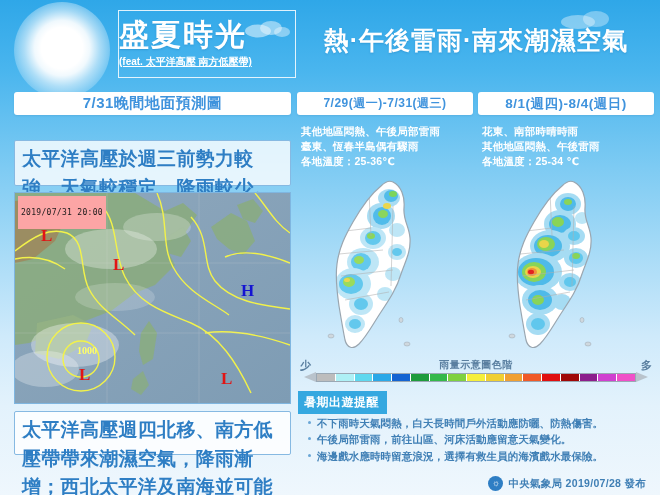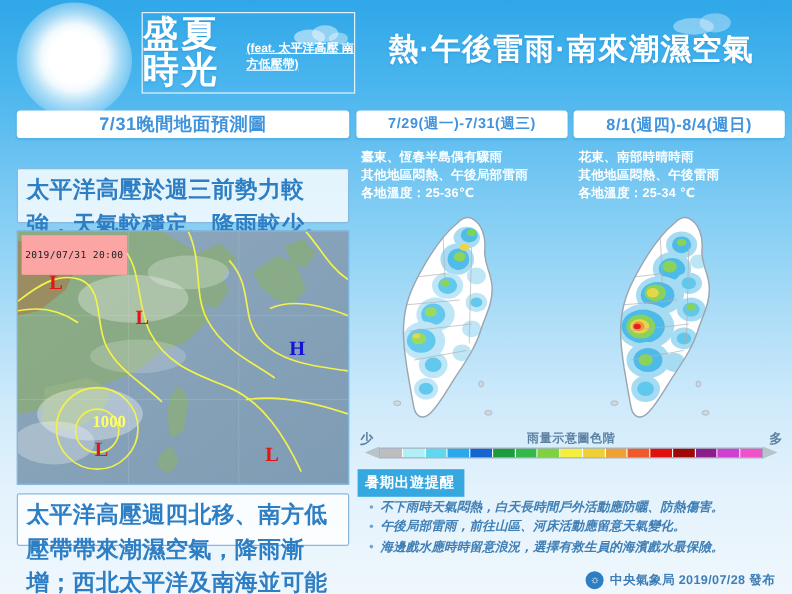--- a/index.html
+++ b/index.html
@@ -17,21 +17,21 @@
     position:absolute;left:14px;top:2px;width:96px;height:96px;
     border-radius:50%;
     background:radial-gradient(circle at 50% 48%,
       #ffffff 0%,#ffffff 30%,rgba(255,255,255,.92) 40%,
       rgba(255,255,255,.55) 55%,rgba(255,255,255,.22) 72%,rgba(255,255,255,0) 85%);
   }
   
   .title-box{
     position:absolute;left:118px;top:10px;width:176px;height:66px;
     border:1px solid rgba(255,255,255,.85);
-    display:flex;flex-direction:row;align-items:center;justify-content:center;
+    display:flex;flex-direction:column;align-items:flex-start;justify-content:center;
   }
   .title-main{
     color:#ffffff;font-size:30px;font-weight:bold;letter-spacing:2px;
     line-height:1;text-shadow:0 1px 2px rgba(0,90,160,.25);
   }
   .title-sub{
     color:#ffffff;font-size:10px;font-weight:bold;margin-top:5px;letter-spacing:0px;text-decoration:underline;
   }
   .title-right{
     position:absolute;left:300px;top:24px;width:352px;
@@ -72,21 +72,21 @@
   }
   .map-ts{
     position:absolute;left:3px;top:3px;background:#fca5a5;color:#1a1a1a;
     font-size:8px;font-weight:normal;padding:12px 3px;letter-spacing:.3px;
     font-family:"DejaVu Sans Mono","Liberation Mono",monospace;z-index:6;
   }
   .hl{position:absolute;font-size:17px;font-weight:bold;font-family:"Liberation Serif",serif;z-index:5;}
   .hl.h{color:#1414d2;}
   .hl.l{color:#e21414;}
   .iso-label{
-    position:absolute;color:#ffff66;font-size:14px;font-weight:bold;z-index:5;
+    position:absolute;color:#ffff66;font-size:10px;font-weight:bold;z-index:5;
     font-family:"Liberation Serif",serif;
   }
   
   .tw-map{position:absolute;width:176px;height:180px;overflow:hidden;}
   #tw-map-1{left:297px;top:176px;}
   #tw-map-2{left:478px;top:176px;}
   
   #legend{position:absolute;left:300px;top:358px;width:352px;height:30px;}
   .legend-title{
     position:absolute;left:0;top:0;width:352px;text-align:center;
@@ -108,21 +108,21 @@
   .arrow.right{right:4px;border-top:5.5px solid transparent;border-bottom:5.5px solid transparent;border-left:12px solid #b9c3cc;}
   
   #advisory-badge{
     position:absolute;left:298px;top:391px;background:#35a8e0;color:#ffffff;
     font-size:12px;font-weight:bold;padding:3px 8px 3px 6px;letter-spacing:.5px;
   }
   #advisory-list{
     position:absolute;left:306px;top:415px;width:350px;margin:0;padding:0;
     list-style:none;color:#3f7fb5;font-size:10.5px;line-height:1.55;font-weight:bold;
   }
-  #advisory-list li{position:relative;padding-left:11px;letter-spacing:.1px;font-style:italic;}
+  #advisory-list li{position:relative;padding-left:11px;letter-spacing:.1px;}
   #advisory-list li:before{
     content:"";position:absolute;left:2px;top:6px;width:3px;height:3px;
     background:#6aa6d6;border-radius:50%;
   }
   
   #footer{
     position:absolute;right:14px;bottom:4px;display:flex;align-items:center;gap:5px;
     color:#3f7fb5;font-size:10.5px;font-weight:bold;letter-spacing:.3px;
   }
   .cwb-logo{
@@ -154,22 +154,22 @@
     <div class="title-main">盛夏時光</div>
     <div class="title-sub">(feat. 太平洋高壓 南方低壓帶)</div>
   </div>
   <div class="title-right">熱·午後雷雨·南來潮濕空氣</div>
 
   <div class="bar" id="bar-left">7/31晚間地面預測圖</div>
   <div class="bar" id="bar-mid">7/29(週一)-7/31(週三)</div>
   <div class="bar" id="bar-right">8/1(週四)-8/4(週日)</div>
 
   <div class="fc-text" id="fc-mid">
+      <div>其他地區悶熱、午後局部雷雨</div>
       <div>臺東、恆春半島偶有驟雨</div>
-      <div>其他地區悶熱、午後局部雷雨</div>
       <div>各地溫度：25-36℃</div>
     </div>
   <div class="fc-text" id="fc-right">
       <div>花東、南部時晴時雨</div>
       <div>其他地區悶熱、午後雷雨</div>
       <div>各地溫度：25-34 ℃</div>
     </div>
 
   <div class="info-box" id="info-top">太平洋高壓於週三前勢力較強，天氣較穩定、降雨較少。</div>
   <div class="info-box" id="info-bottom">太平洋高壓週四北移、南方低壓帶帶來潮濕空氣，降雨漸增；西北太平洋及南海並可能有颱風形成。</div>

